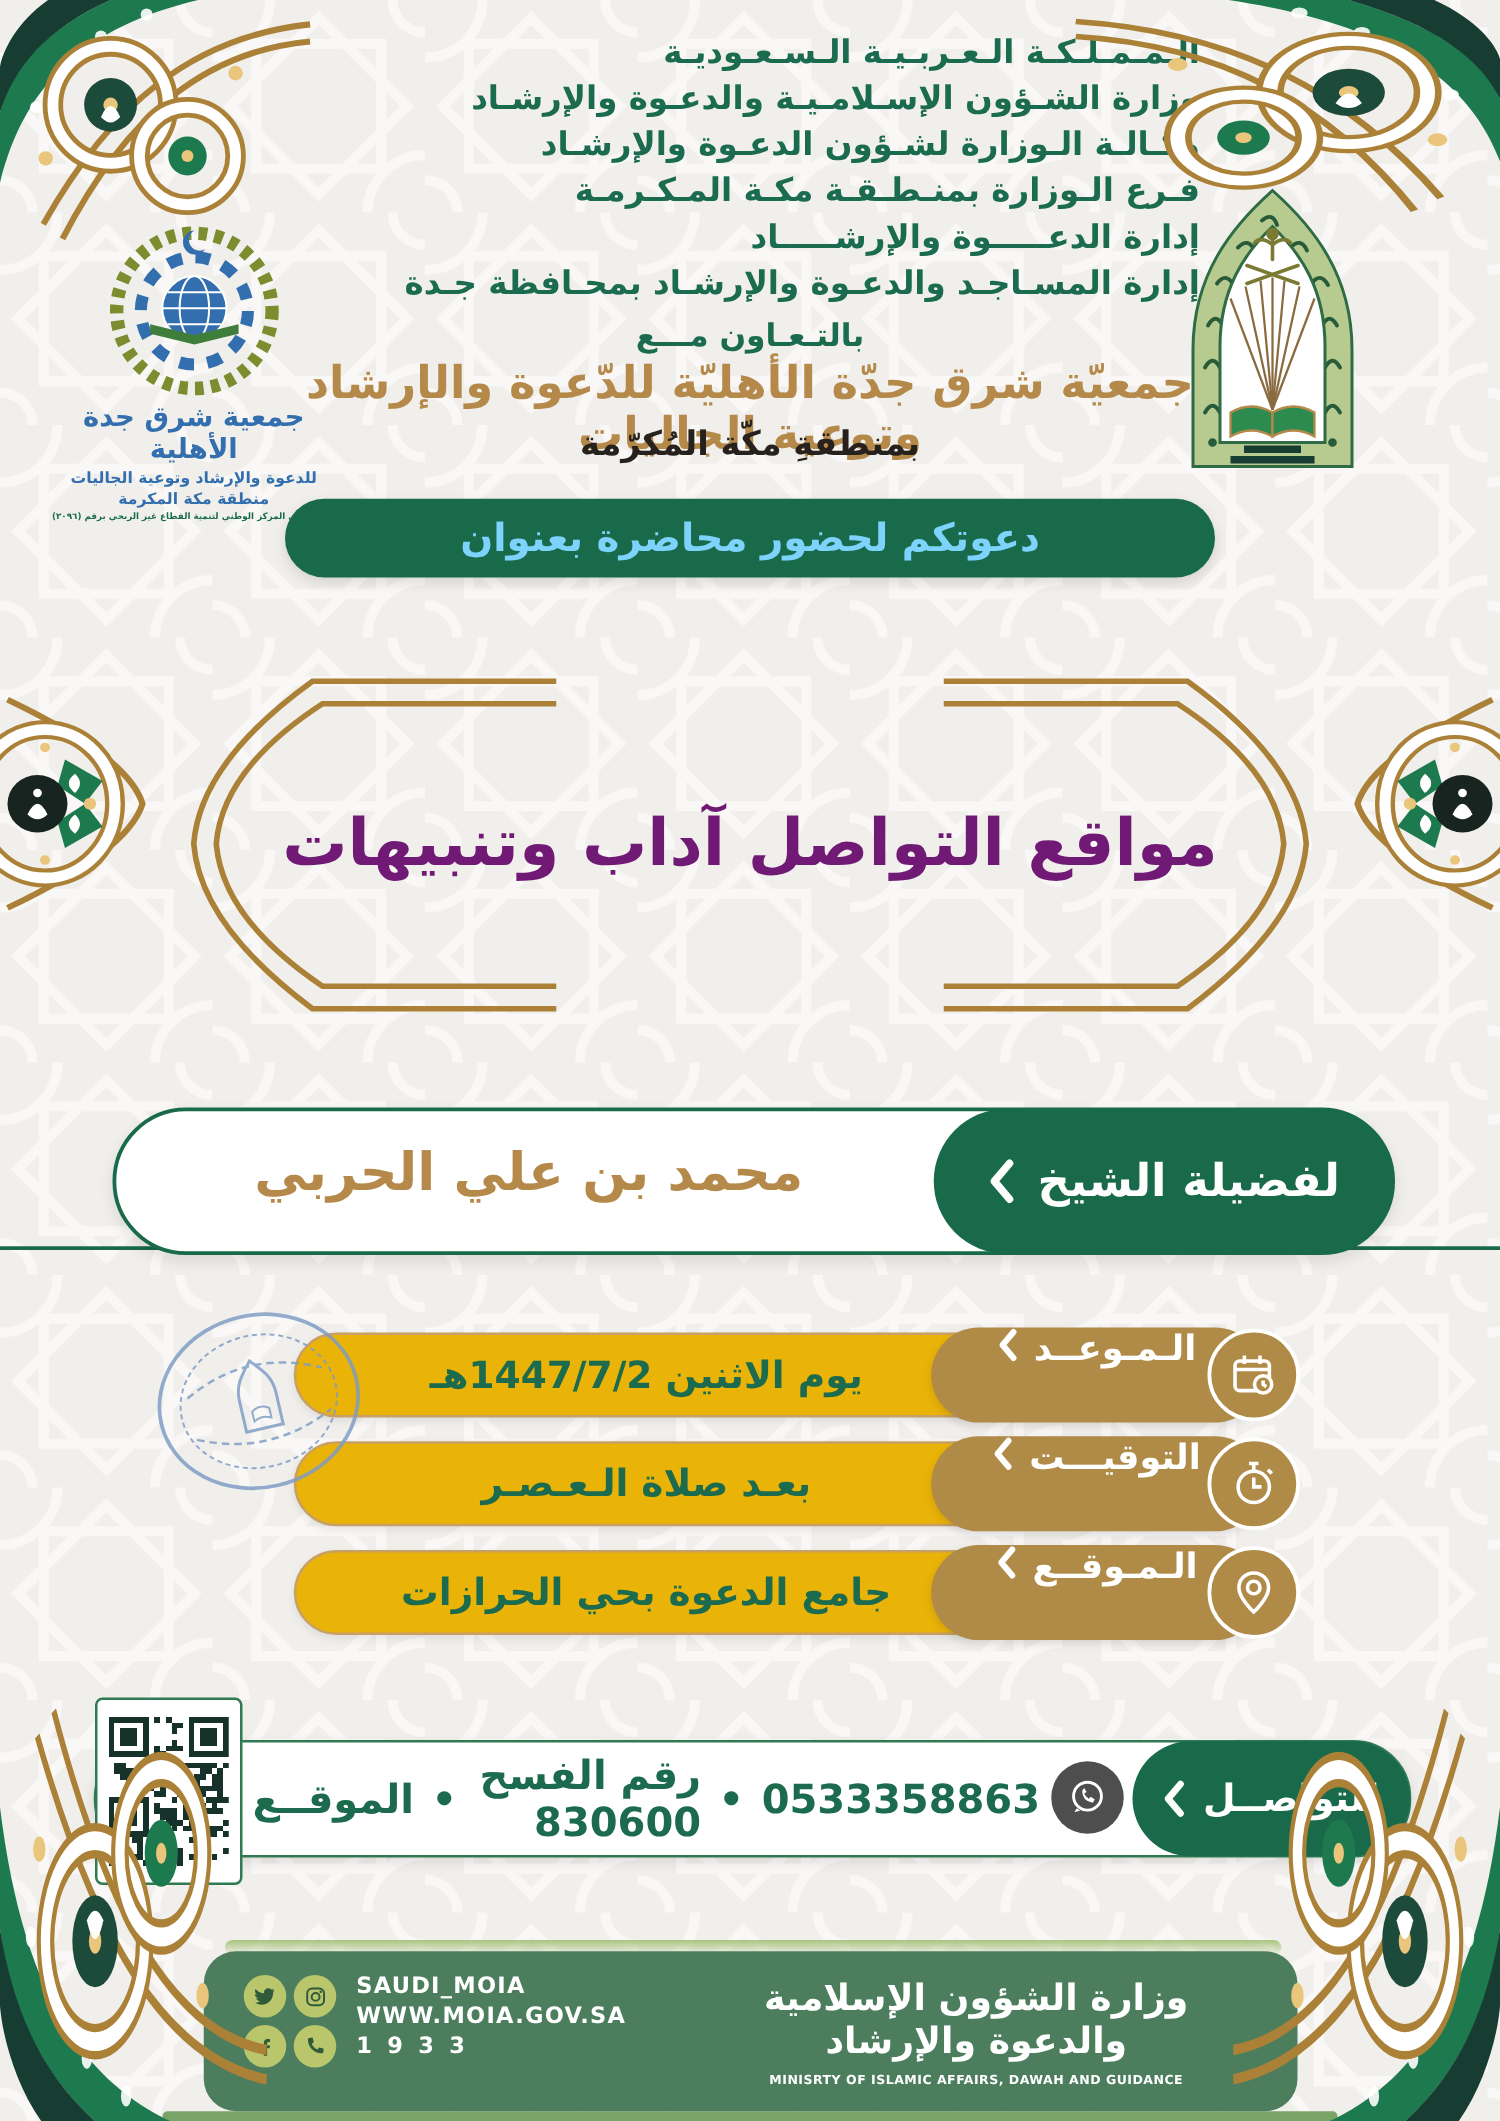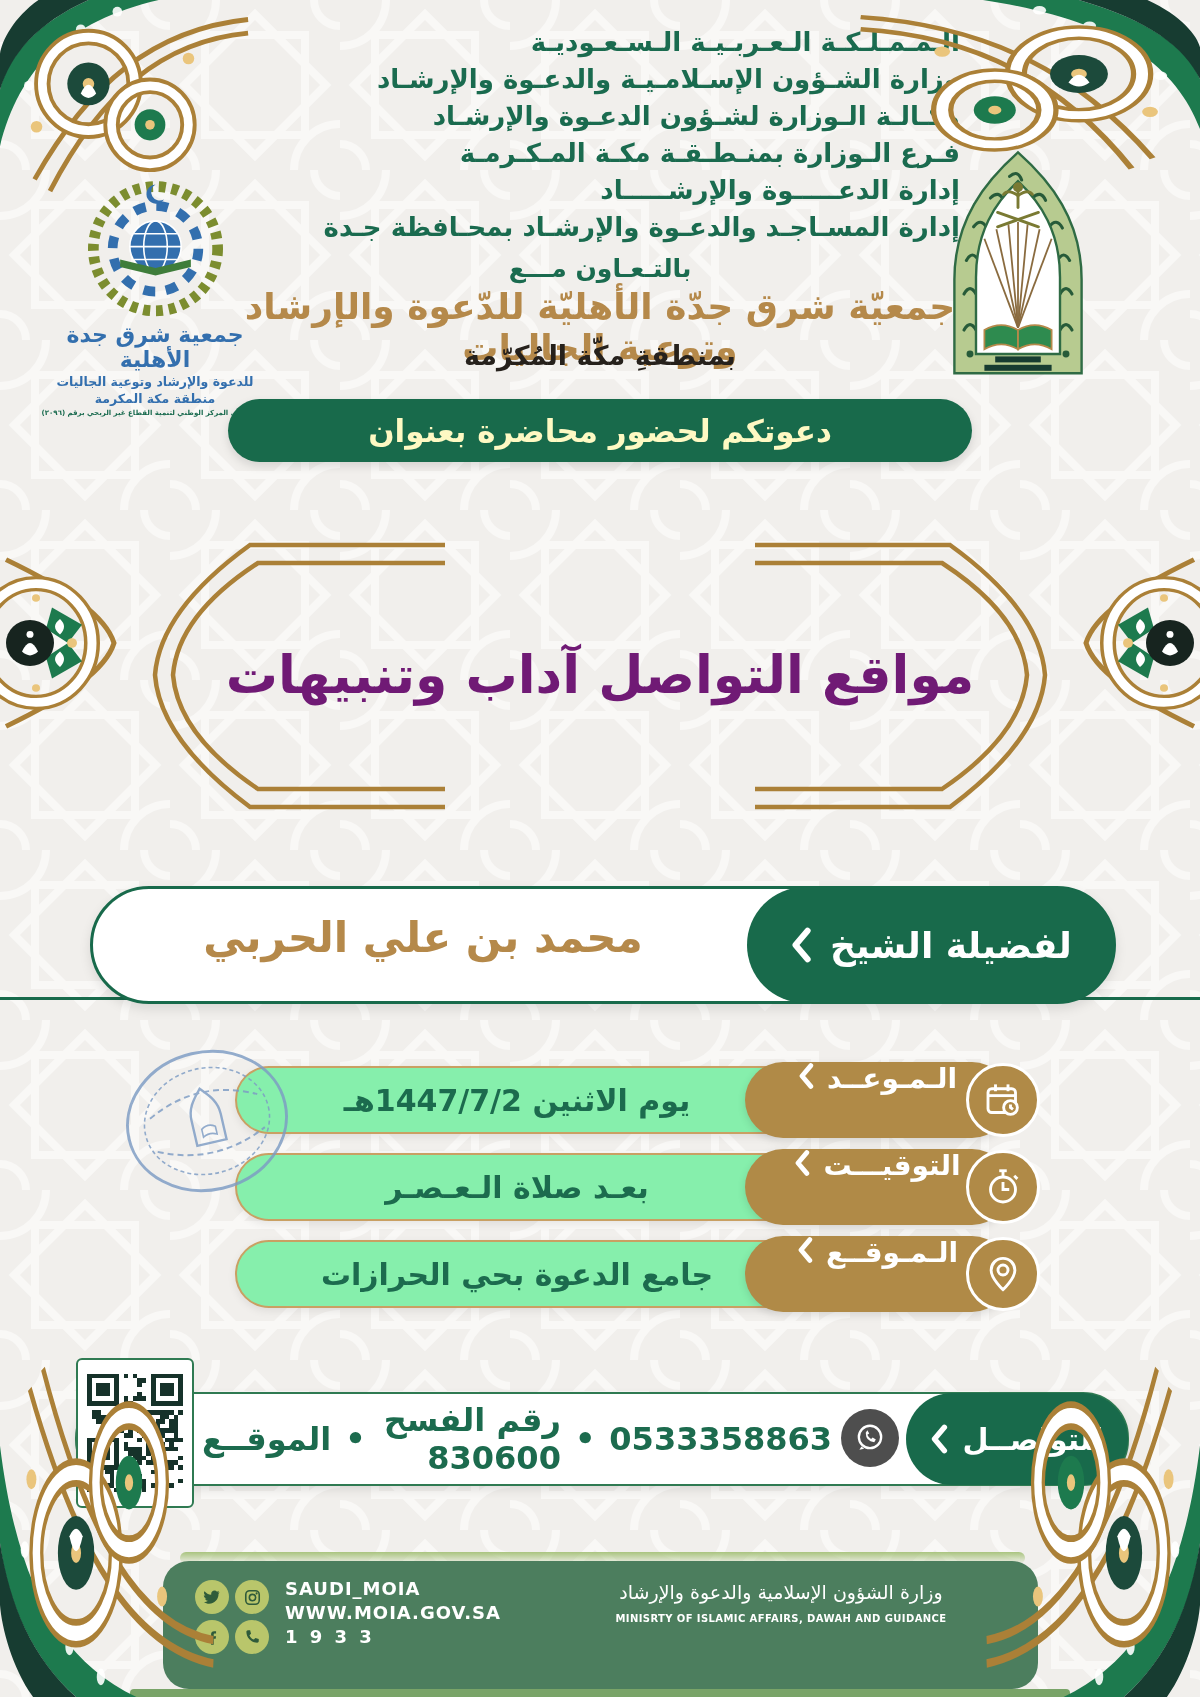--- a/index.html
+++ b/index.html
@@ -10,36 +10,36 @@
   .orn{position:absolute;z-index:6;pointer-events:none;}
   
   .gov-header{left:240px;top:24px;width:720px;text-align:right;z-index:2;}
   .gov-line{font-size:26px;font-weight:bold;color:#1a6b4f;line-height:37px;direction:rtl;}
   .coop{left:240px;top:254px;width:720px;text-align:center;font-size:25px;font-weight:bold;color:#1a6b4f;direction:rtl;z-index:2;}
   .callig{left:190px;top:286px;width:820px;text-align:center;font-size:36px;font-weight:bold;color:#b5894a;direction:rtl;z-index:2;letter-spacing:1px;}
   .region{left:240px;top:340px;width:720px;text-align:center;font-size:27px;font-weight:bold;color:#26211c;direction:rtl;z-index:2;}
   
   .banner{left:228px;top:399px;width:744px;height:63px;background:#186a4b;border-radius:32px;
           display:flex;align-items:center;justify-content:center;z-index:2;box-shadow:0 4px 10px rgba(0,0,0,.12);}
-  .banner span{color:#fef9c3;font-size:31px;font-weight:bold;direction:rtl;}
+  .banner span{color:#7dd3fc;font-size:31px;font-weight:bold;direction:rtl;}
   
   .frame{left:100px;top:515px;z-index:1;}
   .main-title{left:100px;top:645px;width:1000px;text-align:center;font-size:52px;font-weight:800;color:#701a75;direction:rtl;z-index:2;}
   
   .divider{left:0;top:997px;width:1200px;height:3px;background:#186a4b;z-index:1;}
   .speaker{left:90px;top:886px;width:1020px;height:112px;background:#fff;border:3px solid #186a4b;
            border-radius:60px;z-index:3;box-shadow:0 5px 12px rgba(0,0,0,.10);}
   .speaker-cap{position:absolute;right:-2px;top:-2px;bottom:-2px;width:368px;background:#186a4b;border-radius:60px;
                display:flex;align-items:center;justify-content:center;gap:18px;}
   .speaker-cap .lbl{color:#fff;font-size:36px;font-weight:bold;direction:rtl;}
   .speaker-name{position:absolute;left:0;top:0;bottom:16px;width:660px;display:flex;align-items:center;justify-content:center;
                 color:#b5894a;font-size:42px;font-weight:bold;direction:rtl;}
   
   .drow{left:235px;width:805px;height:76px;z-index:3;}
-  .drow .pill{position:absolute;left:0;top:4px;bottom:4px;width:560px;background:#86efac;border:2px solid #c9a063;
+  .drow .pill{position:absolute;left:0;top:4px;bottom:4px;width:560px;background:#eab308;border:2px solid #c9a063;
               border-radius:34px;display:flex;align-items:center;justify-content:center;box-shadow:0 3px 8px rgba(0,0,0,.08);}
   .drow .pill span{color:#1c6b4e;font-size:30px;font-weight:bold;direction:rtl;}
   .drow .cap{position:absolute;left:510px;right:30px;top:0;bottom:0;background:#b08a47;border-radius:38px;
              display:flex;align-items:flex-start;justify-content:center;gap:13px;box-shadow:0 3px 8px rgba(0,0,0,.12);}
   .drow .cap .lbl{color:#fff;font-size:28px;font-weight:bold;direction:rtl;}
   .drow .icirc{position:absolute;right:0;top:1px;width:74px;height:74px;border-radius:50%;background:#b08a47;
                border:3px solid #fff;box-sizing:border-box;display:flex;align-items:center;justify-content:center;}
   
   .contact{left:75px;top:1392px;width:1050px;height:90px;background:#fff;border:2px solid #2f7a52;border-radius:46px;z-index:4;
            box-shadow:0 4px 10px rgba(0,0,0,.10);}
@@ -54,21 +54,21 @@
   .qrbox{left:76px;top:1358px;width:114px;height:146px;background:#fff;border:2px solid #2f7a52;border-radius:6px;z-index:5;
          display:flex;align-items:center;justify-content:center;}
   
   .footer-hl{left:180px;top:1552px;width:845px;height:12px;border-radius:8px;z-index:2;
              background:linear-gradient(to bottom,#a9c47f,rgba(169,196,127,0));}
   .footer{left:163px;top:1561px;width:875px;height:128px;background:#4c7e5e;border-radius:26px;z-index:2;}
   .soc-grid{position:absolute;left:32px;top:19px;width:76px;height:64px;display:grid;grid-template-columns:34px 34px;grid-gap:6px;}
   .soc{width:34px;height:34px;border-radius:50%;background:#b9c66b;display:flex;align-items:center;justify-content:center;}
   .foot-lines{position:absolute;left:122px;top:16px;color:#fff;font-weight:bold;font-size:18px;line-height:24px;letter-spacing:1px;}
   .foot-min{position:absolute;right:42px;top:20px;width:430px;text-align:center;color:#fff;}
-  .foot-min .ar{font-size:19px;font-weight:normal;direction:rtl;}
+  .foot-min .ar{font-size:29px;font-weight:bold;direction:rtl;}
   .foot-min .en{font-size:10px;font-weight:bold;letter-spacing:.4px;margin-top:10px;}
   .bottom-strip{left:130px;top:1689px;width:940px;height:8px;background:#79a468;border-radius:4px 4px 0 0;z-index:1;}
   
   .assoc{left:40px;top:178px;width:230px;text-align:center;z-index:2;}
   .assoc .l1{font-size:22px;font-weight:bold;color:#336fae;direction:rtl;margin-top:-6px;}
   .assoc .l2{font-size:12.5px;font-weight:bold;color:#336fae;direction:rtl;margin-top:2px;}
   .assoc .l3{font-size:12.5px;font-weight:bold;color:#336fae;direction:rtl;margin-top:2px;}
   .assoc .l4{font-size:7px;font-weight:bold;color:#1a6b4f;direction:rtl;margin-top:3px;}
   .ministry{left:928px;top:150px;z-index:2;}
   .stamp{left:122px;top:1046px;z-index:5;opacity:.82;transform:rotate(-13deg);}

